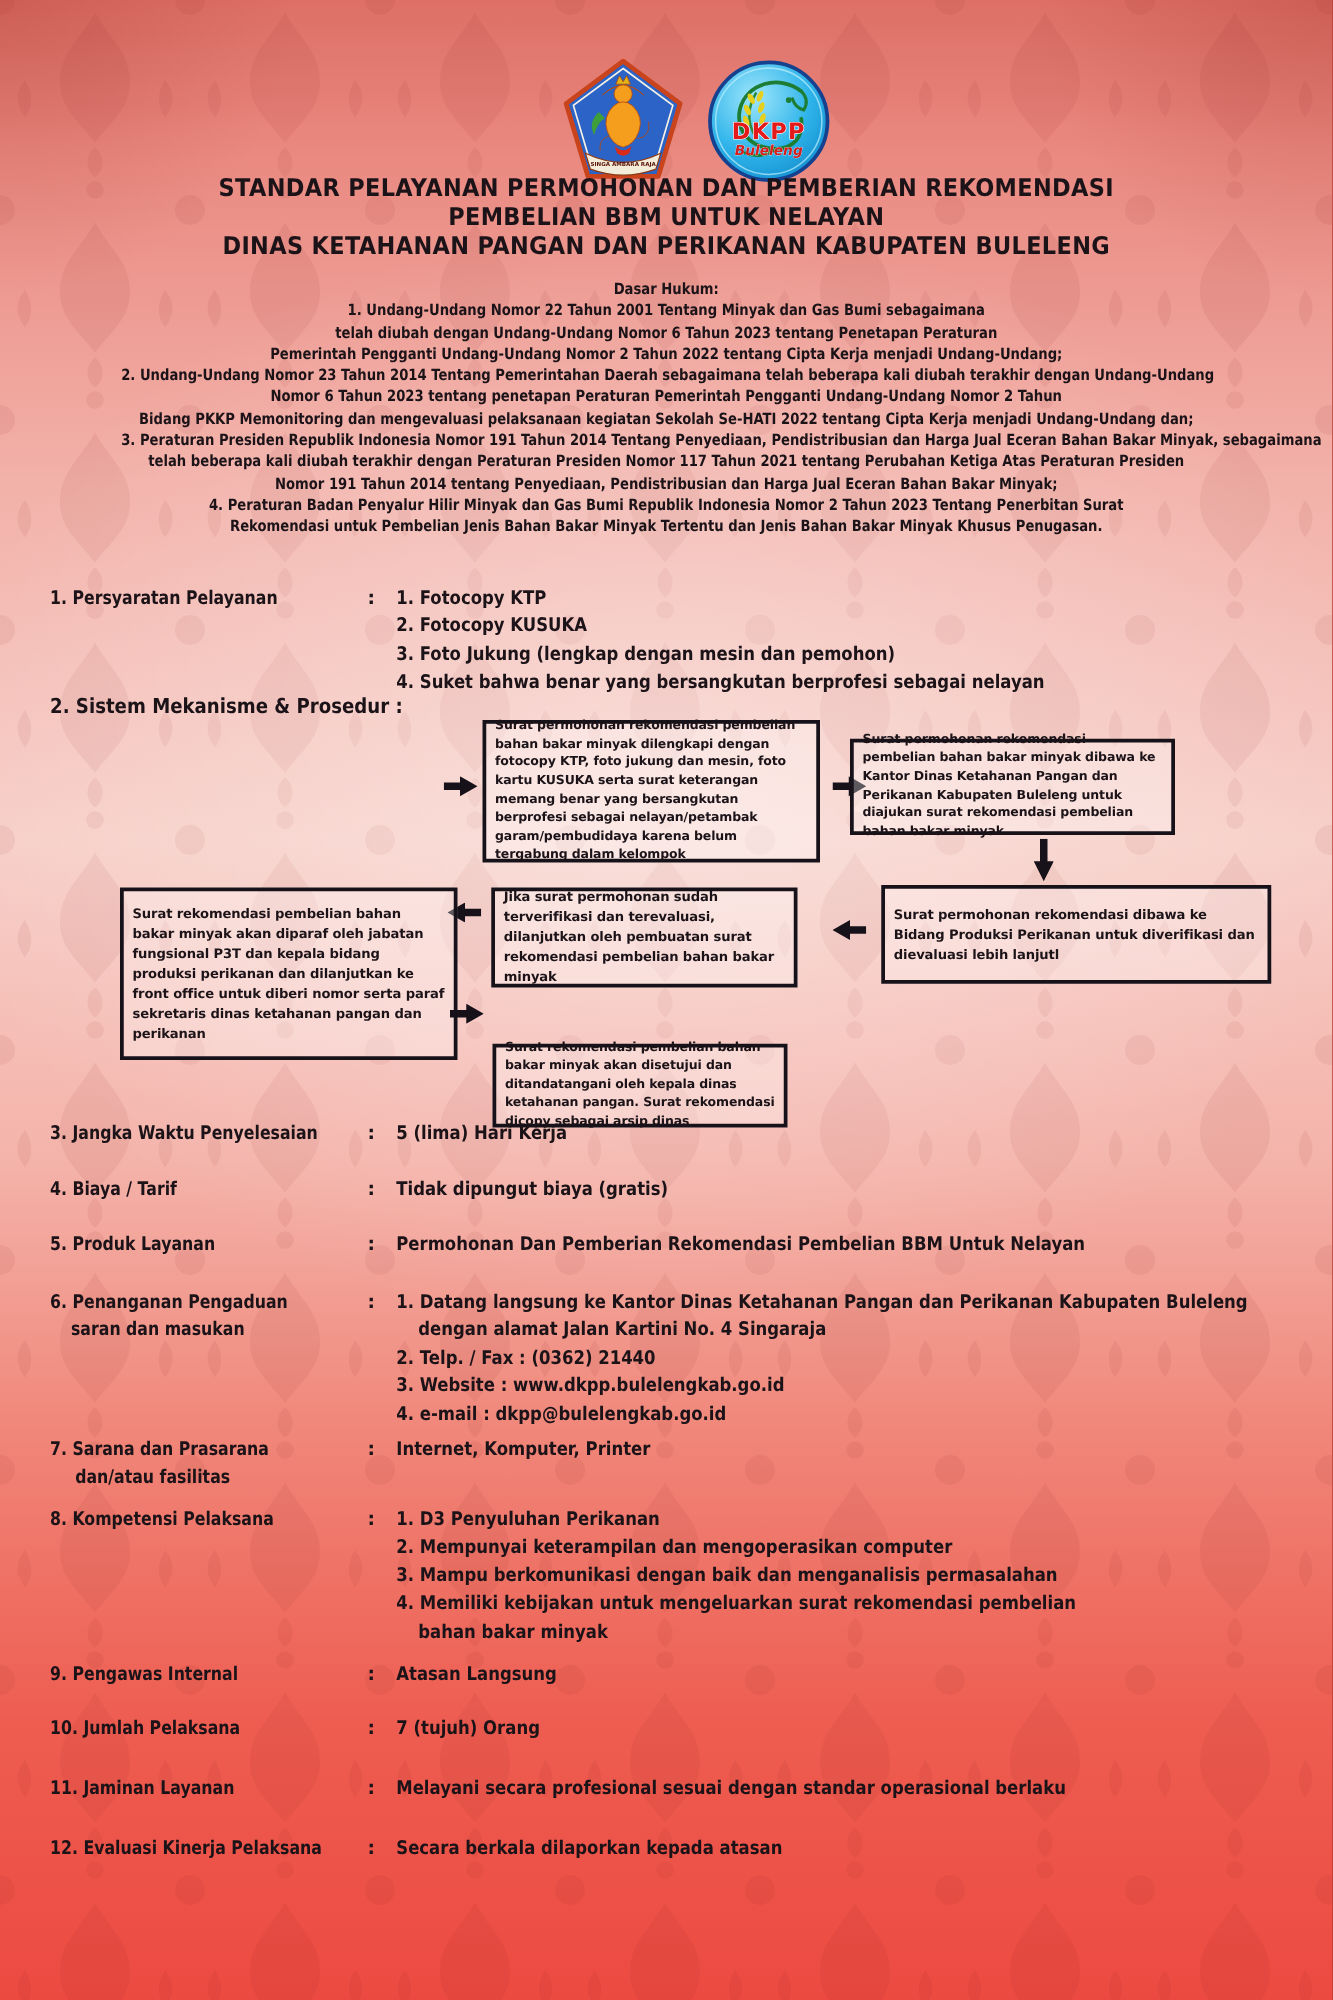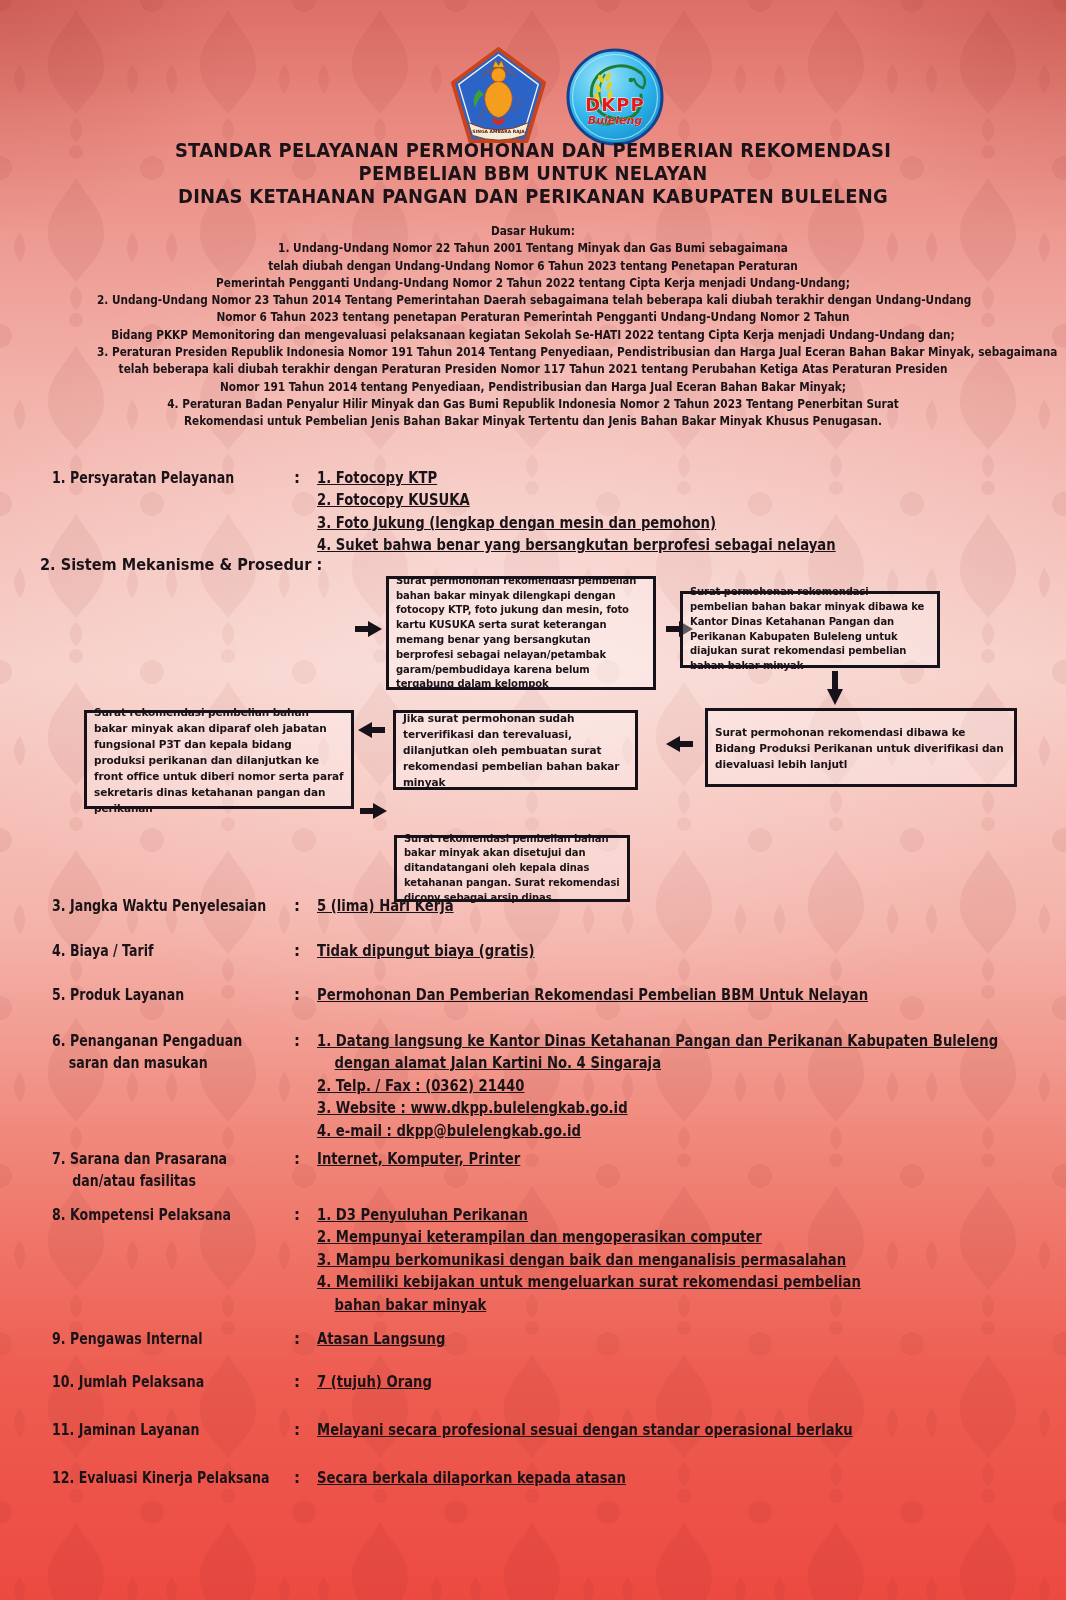--- a/index.html
+++ b/index.html
@@ -24,23 +24,23 @@
     transform:scaleX(0.92); transform-origin:50% 0;
   }
   .dasar {
     position:absolute; left:20px; top:222px; width:1026px; text-align:center;
     font-size:12.4px; line-height:17.3px;
     transform:scaleX(0.85); transform-origin:50% 0;
   }
   .dasar div { white-space:nowrap; }
   .sec { position:absolute; left:40px; width:1006px; }
   .lbl, .val { position:absolute; top:0; }
-  .lbl { left:12px; }
+  .lbl { left:0; }
   .col { position:absolute; left:254px; top:0; font-size:15px; line-height:22.4px; }
-  .val { left:277px;text-decoration:underline; }
+  .val { left:277px; }
   .lbl div { font-size:15px; line-height:22.4px; white-space:nowrap; transform:scaleX(0.84); transform-origin:left top; }
   .val div { font-size:15px; line-height:22.4px; white-space:nowrap; transform:scaleX(0.88); transform-origin:left top; }
   .ind  { padding-left:20px; }
   .ind2 { padding-left:24px; }
   .heading2 {
     position:absolute; left:40px; top:555px; font-size:16.5px; white-space:nowrap;
     transform:scaleX(0.88); transform-origin:left top;
   }
   .fbox {
     position:absolute; border:3px solid #17121a; background:rgba(255,255,255,0.30);
@@ -196,21 +196,21 @@
         </svg>
     </div>
     <div class="fbox" style="left:393px;top:710px;width:245px;height:80px">
       <div class="ft f105">Jika surat permohonan sudah terverifikasi dan terevaluasi, dilanjutkan oleh pembuatan surat rekomendasi pembelian bahan bakar minyak</div>
     </div>
     <div class="farrow" style="left:358px;top:722px">
       <svg width="27" height="16" viewBox="0 0 27 16">
           <polygon points="27,5 14,5 14,0 0,8 14,16 14,11 27,11" fill="#17121a"></polygon>
         </svg>
     </div>
-    <div class="fbox" style="left:84px;top:710px;width:270px;height:99px">
+    <div class="fbox" style="left:96px;top:710px;width:270px;height:138px">
       <div class="ft f105">Surat rekomendasi pembelian bahan bakar minyak akan diparaf oleh jabatan fungsional P3T dan kepala bidang produksi perikanan dan dilanjutkan ke front office untuk diberi nomor serta paraf sekretaris dinas ketahanan pangan dan perikanan</div>
     </div>
     <div class="farrow" style="left:360px;top:803px">
       <svg width="27" height="16" viewBox="0 0 27 16">
           <polygon points="0,5 13,5 13,0 27,8 13,16 13,11 0,11" fill="#17121a"></polygon>
         </svg>
     </div>
     <div class="fbox" style="left:394px;top:835px;width:236px;height:67px">
       <div class="ft f10">Surat rekomendasi pembelian bahan bakar minyak akan disetujui dan ditandatangani oleh kepala dinas ketahanan pangan. Surat rekomendasi dicopy sebagai arsip dinas</div>
     </div>

